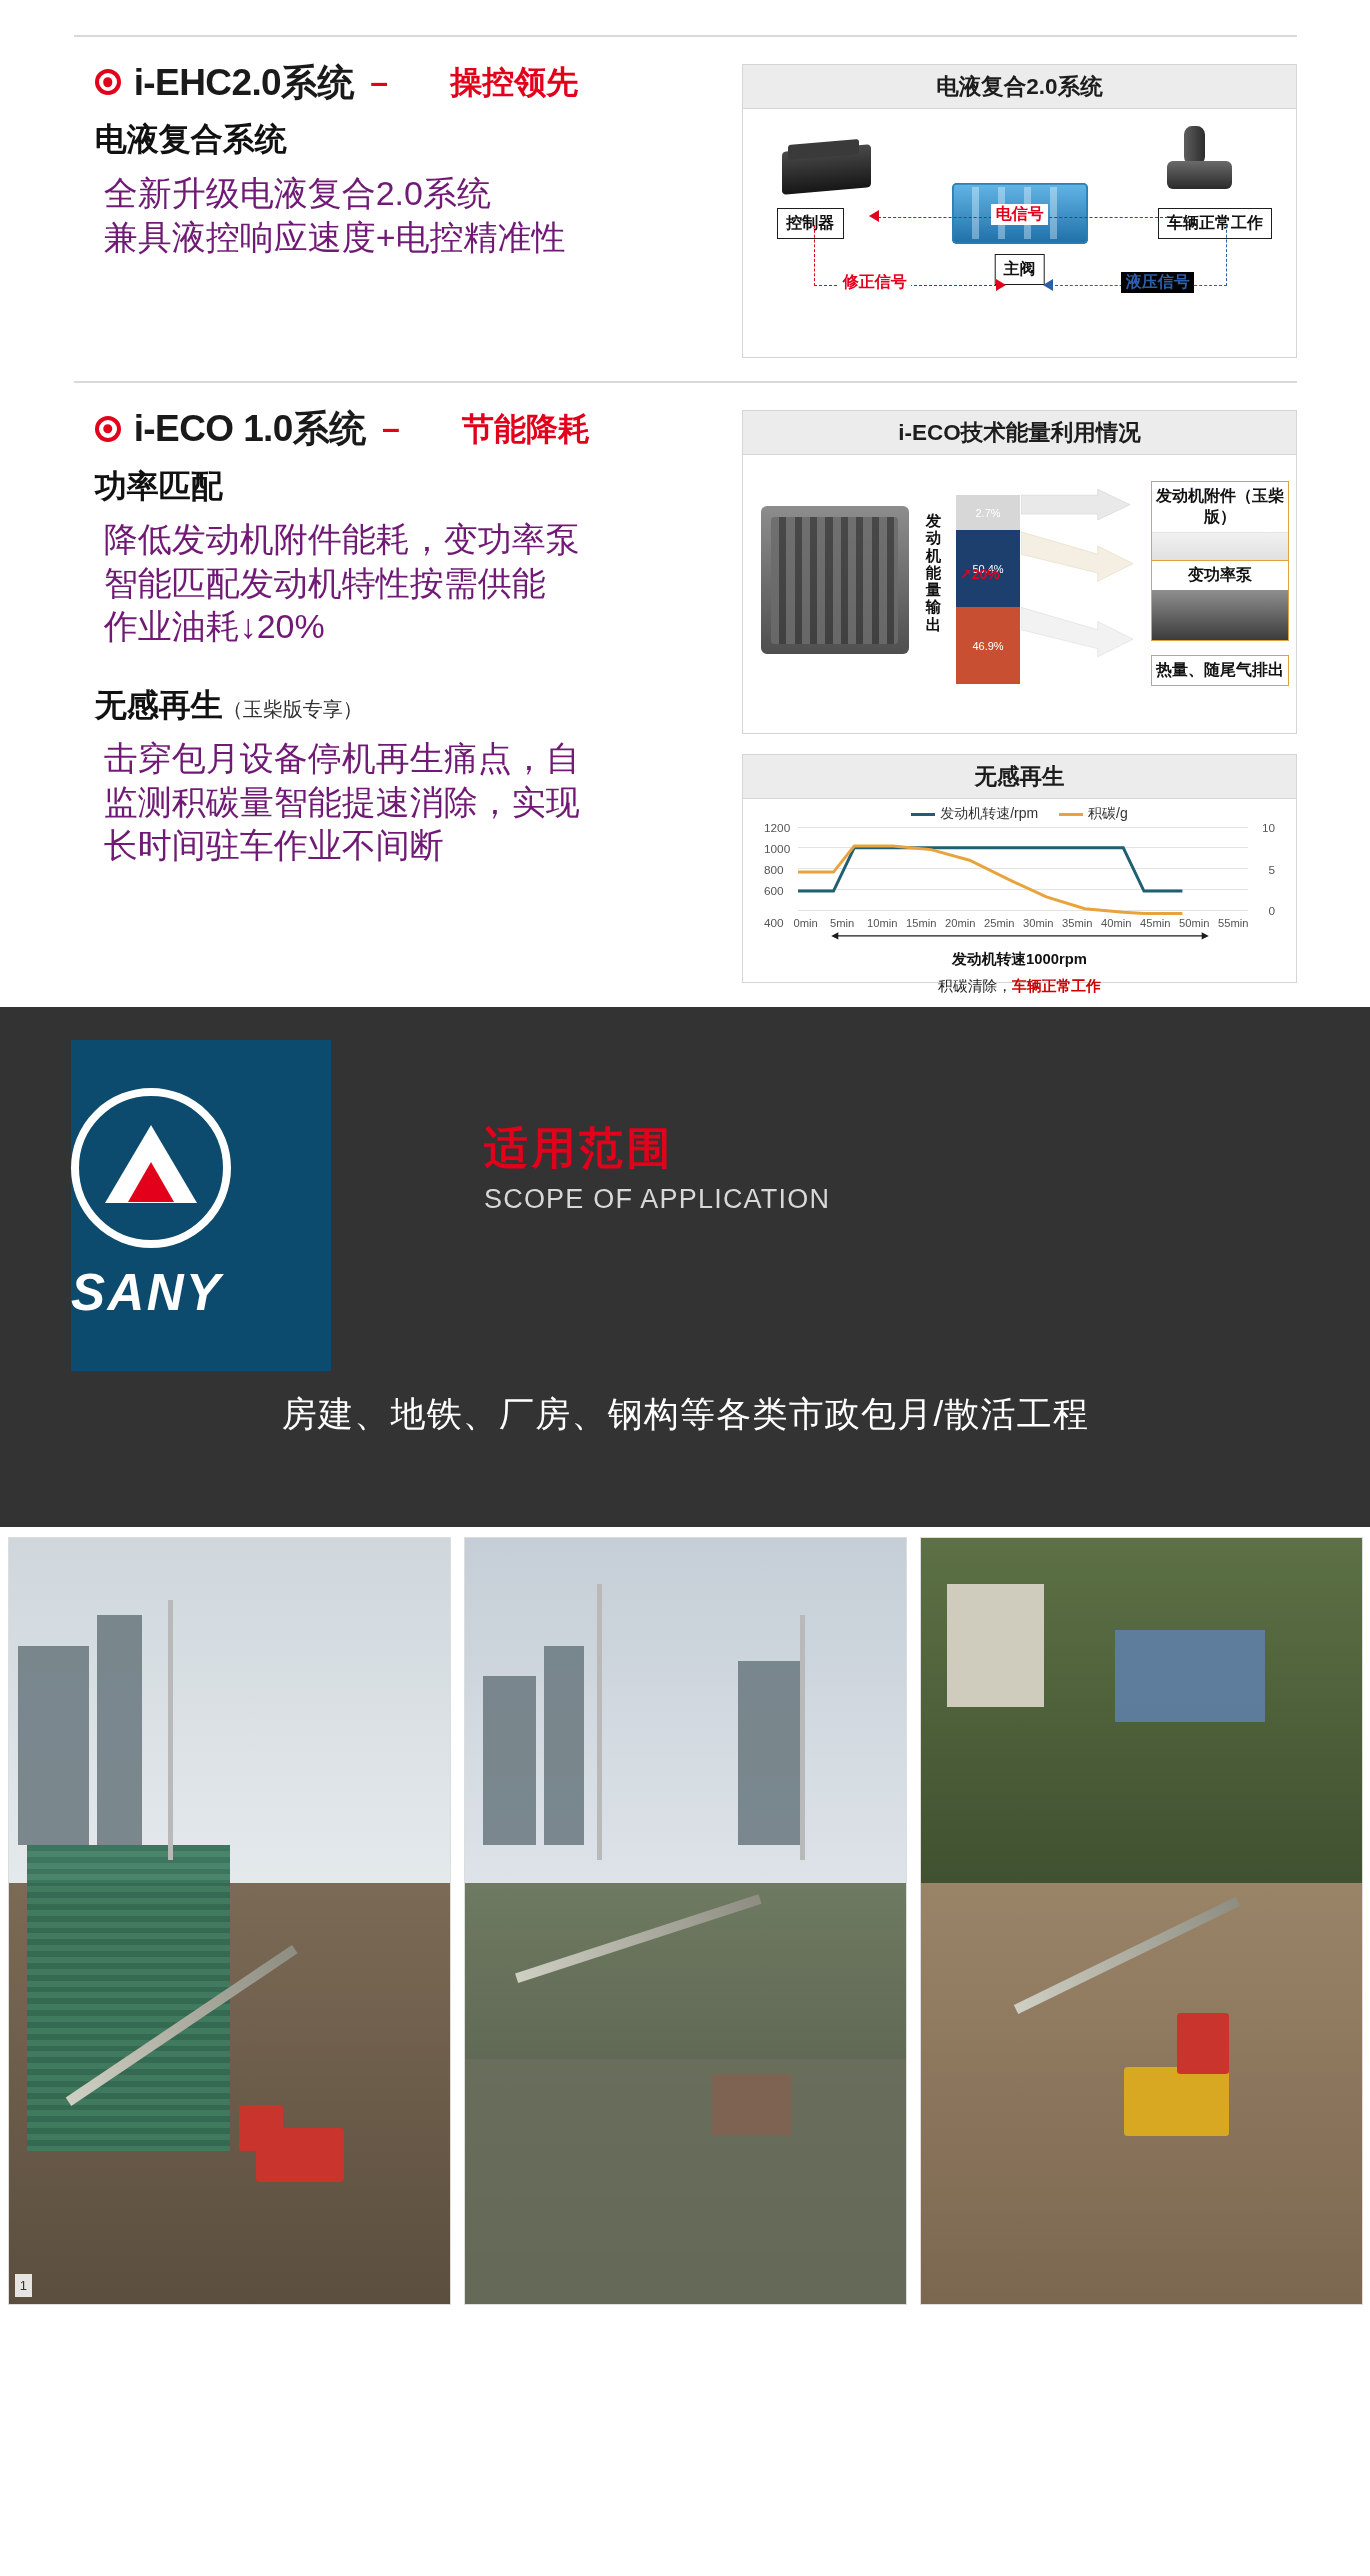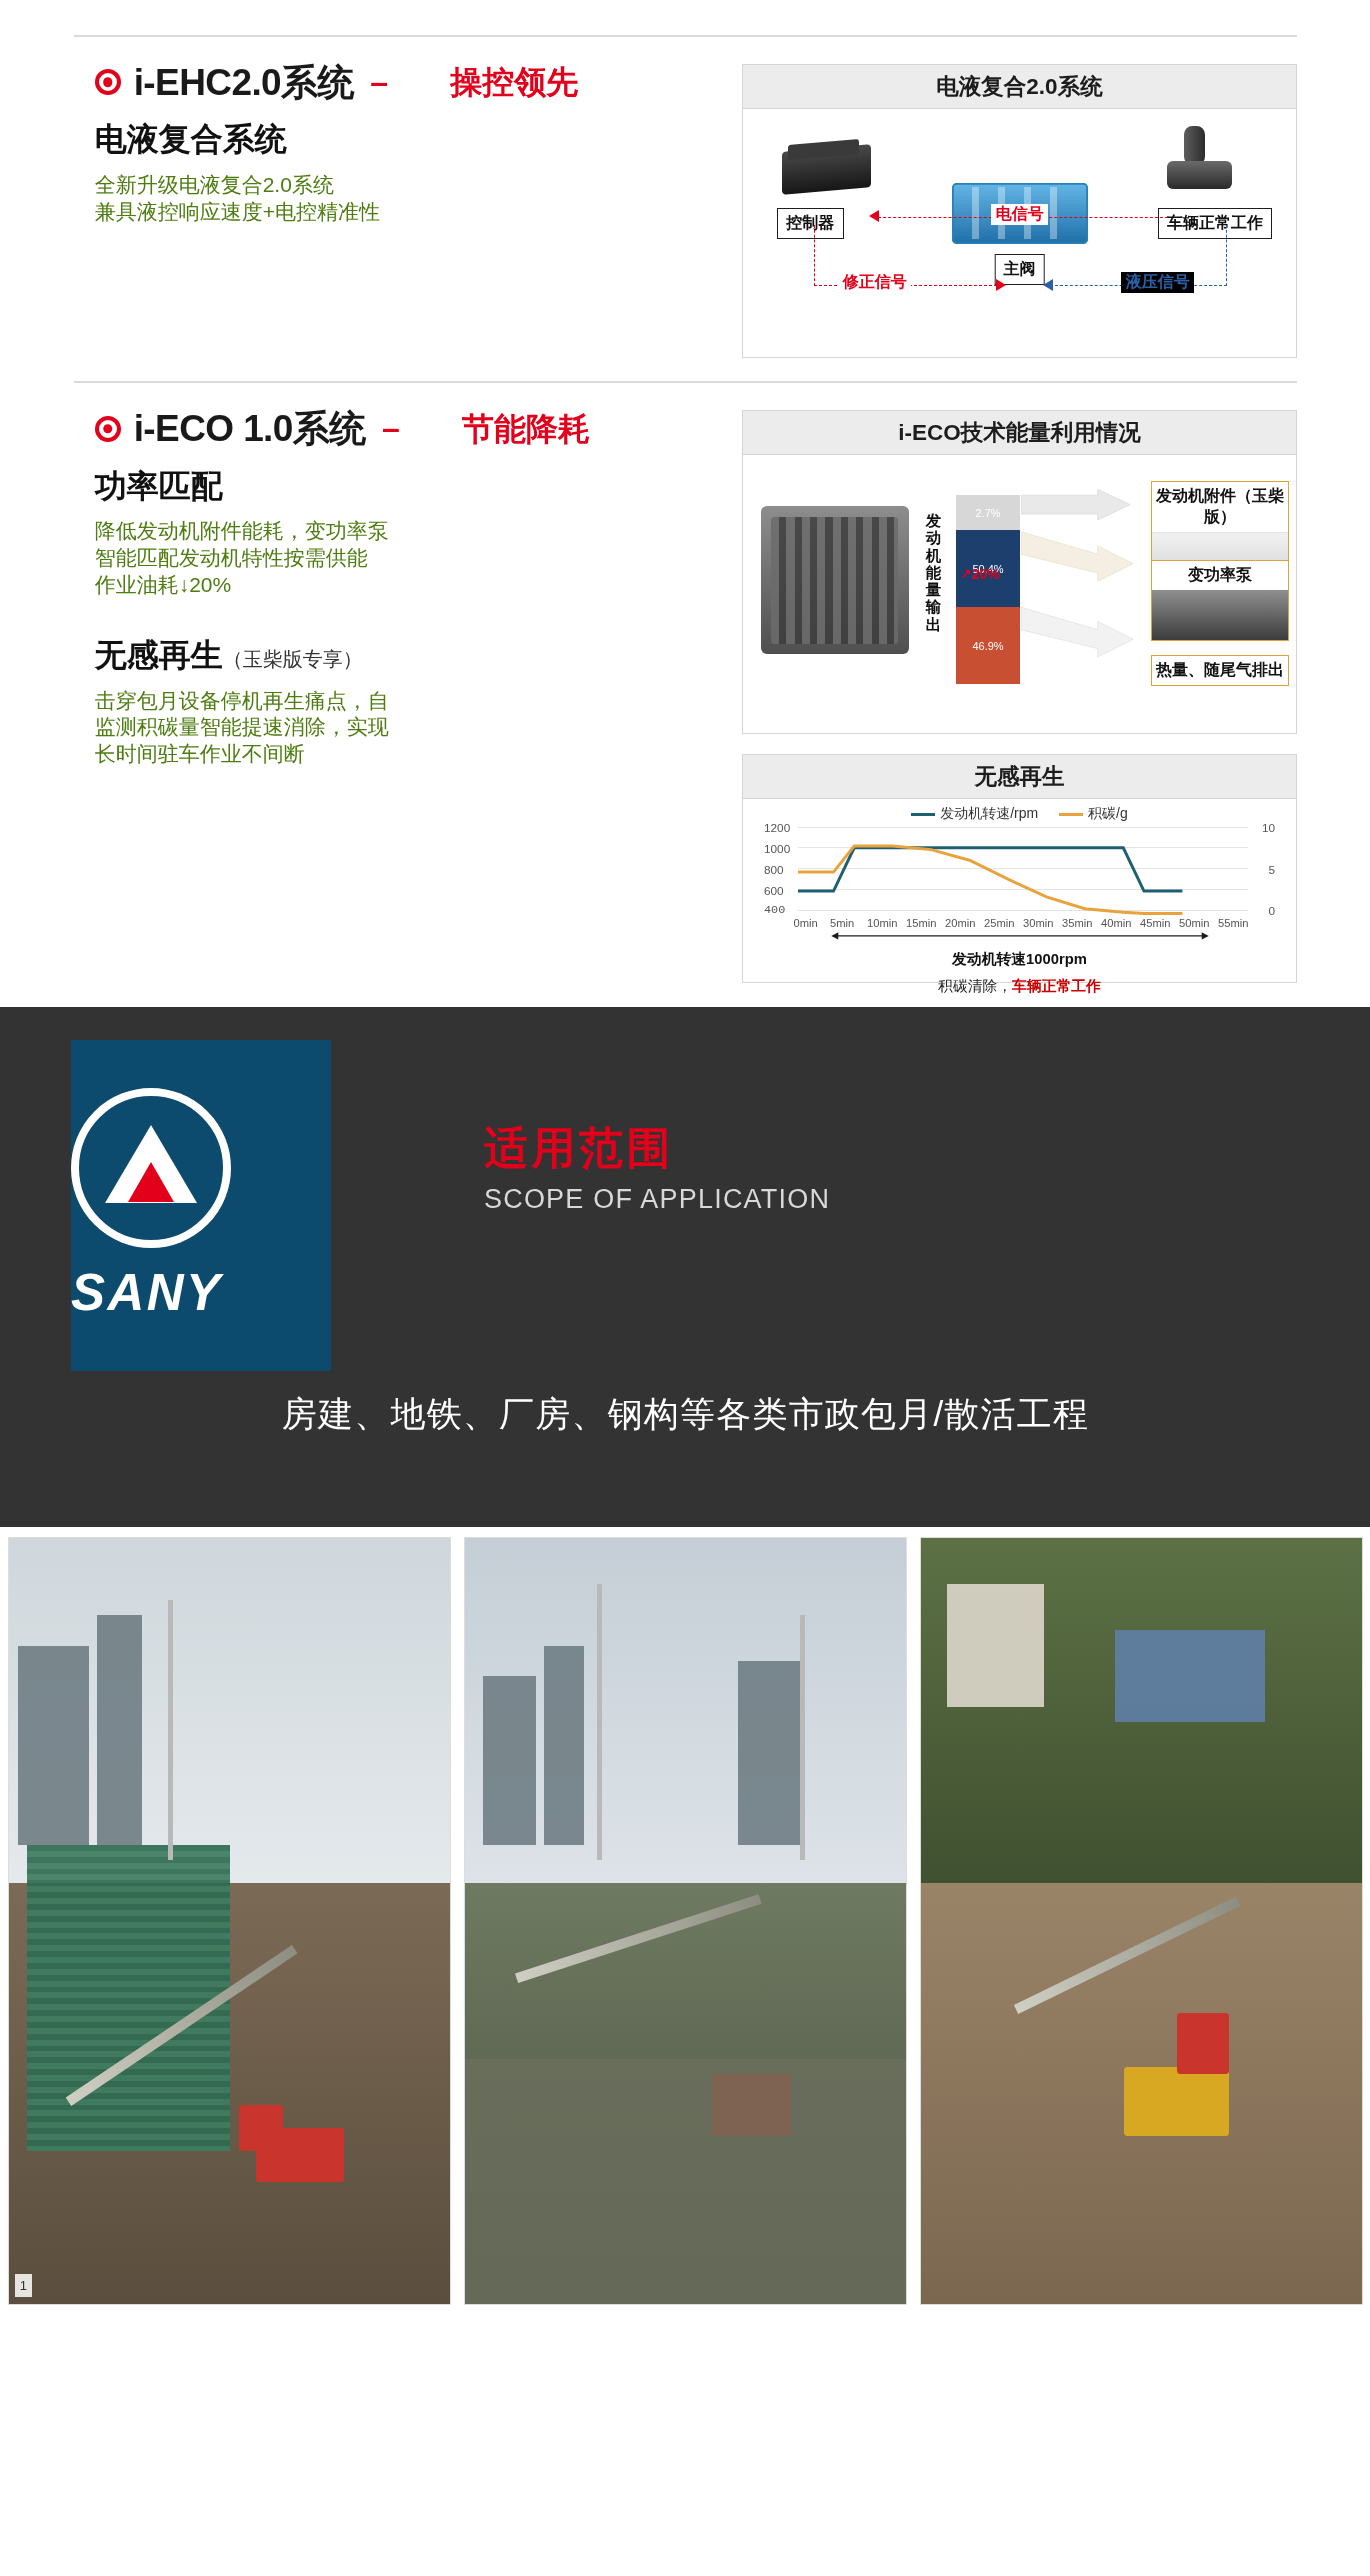--- a/index.html
+++ b/index.html
@@ -17,21 +17,21 @@
 
   .hdr{display:flex;align-items:center;gap:13px;margin-bottom:17.7px;}
   .bullet{width:26px;height:26px;border-radius:50%;border:4.1px solid #e3001b;box-sizing:border-box;position:relative;flex:none;}
   .bullet::after{content:"";position:absolute;left:50%;top:50%;width:9.5px;height:9.5px;border-radius:50%;background:#e3001b;transform:translate(-50%,-50%);}
   .hdr-main{font-size:37px;font-weight:bold;color:#1a1a1a;letter-spacing:-0.6px;line-height:1;}
   .hdr-dash{font-size:32px;font-weight:bold;color:#e3001b;margin:0 1.2px 0 3.5px;}
   .hdr-sub{font-size:32px;font-weight:bold;color:#e3001b;line-height:1;margin-left:48px;}
 
   .sub-title{font-size:32px;font-weight:bold;color:#111;margin:0 0 9.5px 0;}
   .sub-title .small{font-size:20px;font-weight:normal;color:#333;}
-  .body-line{font-size:21px;color:#4d7c0f;line-height:1.28;letter-spacing:0px;}
+  .body-line{font-size:34px;color:#701a75;line-height:1.28;letter-spacing:0px;margin-left:9px;}
 
   
   .card{border:1.2px solid #d5d5d5;background:#fff;box-sizing:border-box;}
   .card-head{background:#ececec;border-bottom:1.2px solid #d5d5d5;height:43px;display:flex;align-items:center;justify-content:center;font-size:22.5px;font-weight:bold;color:#1d1d1d;}
 
   
   .ehc-body{height:248px;position:relative;background:#fff;}
   .box-lab{position:absolute;border:1.2px solid #1d1d1d;background:#fff;font-size:16px;font-weight:bold;color:#111;padding:4.1px 8.3px;white-space:nowrap;}
   .ctrl-img{position:absolute;left:34px;top:26px;width:100px;height:65px;}
   .ctrl-img .b1{position:absolute;left:4.7px;top:13px;width:89px;height:43px;background:linear-gradient(180deg,#4a4a4a,#161616);border-radius:4.1px;transform:skewY(-5deg);}
@@ -253,21 +253,21 @@
               <div class="grid" style="top:0px;"></div>
               <div class="grid" style="top:20.7px;"></div>
               <div class="grid" style="top:41px;"></div>
               <div class="grid" style="top:62px;"></div>
               <div class="grid" style="top:83px;"></div>
 
               <div class="y-lab" style="top:-5.3px;">1200</div>
               <div class="y-lab" style="top:15.4px;">1000</div>
               <div class="y-lab" style="top:36px;">800</div>
               <div class="y-lab" style="top:57px;">600</div>
-              <div class="y-lab" style="top:76px;font-family:Liberation Mono, monospace;">400</div>
+              <div class="y-lab" style="top:89px;">400</div>
 
               <div class="y-lab-r" style="top:-5.3px;">10</div>
               <div class="y-lab-r" style="top:36px;">5</div>
               <div class="y-lab-r" style="top:77px;">0</div>
 
               <svg style="position:absolute;left:34px;top:0;" width="414" height="89" viewBox="0 0 700 150">
                 <polyline points="0,108 60,108 95,35 160,35 225,35 290,35 355,35 420,35 485,35 550,35 585,108 650,108" fill="none" stroke="#1f5f72" stroke-width="5"></polyline>
                 <polyline points="0,76 60,76 95,32 160,32 225,38 290,56 355,88 420,118 485,138 550,144 585,146 650,146" fill="none" stroke="#e8a33d" stroke-width="5"></polyline>
               </svg>
 

